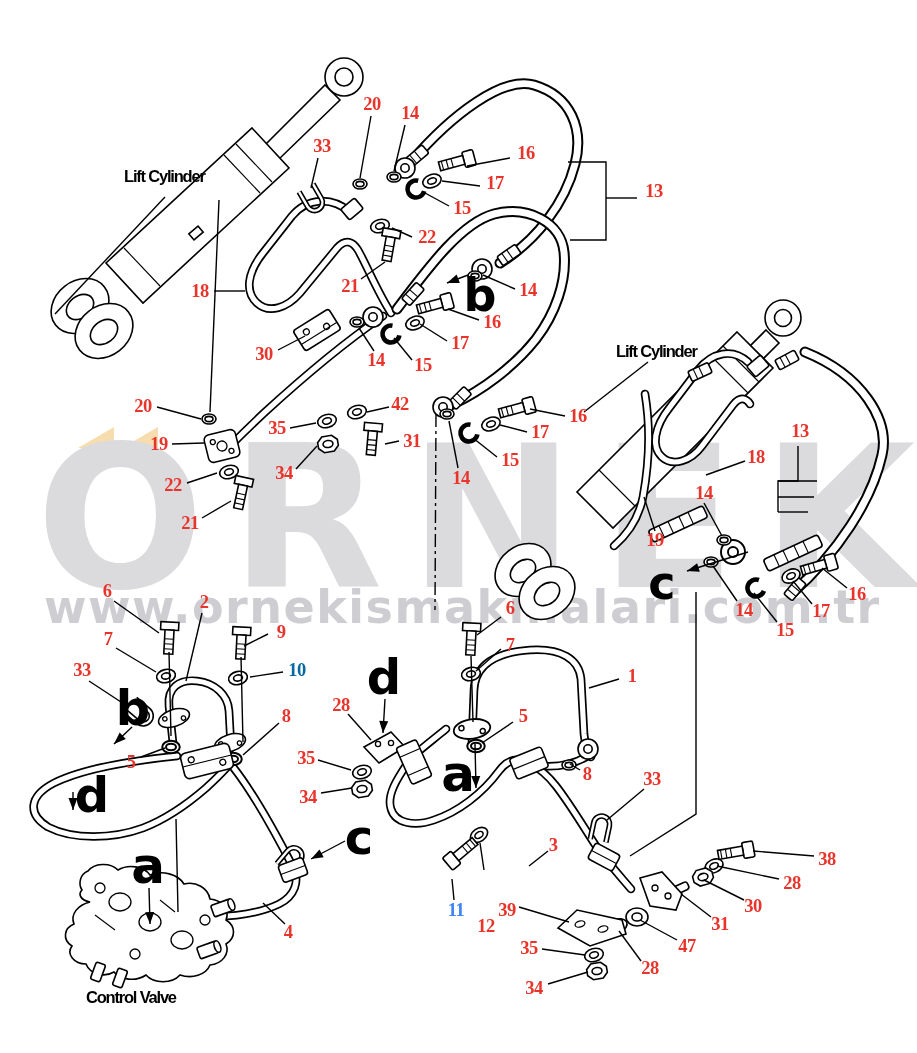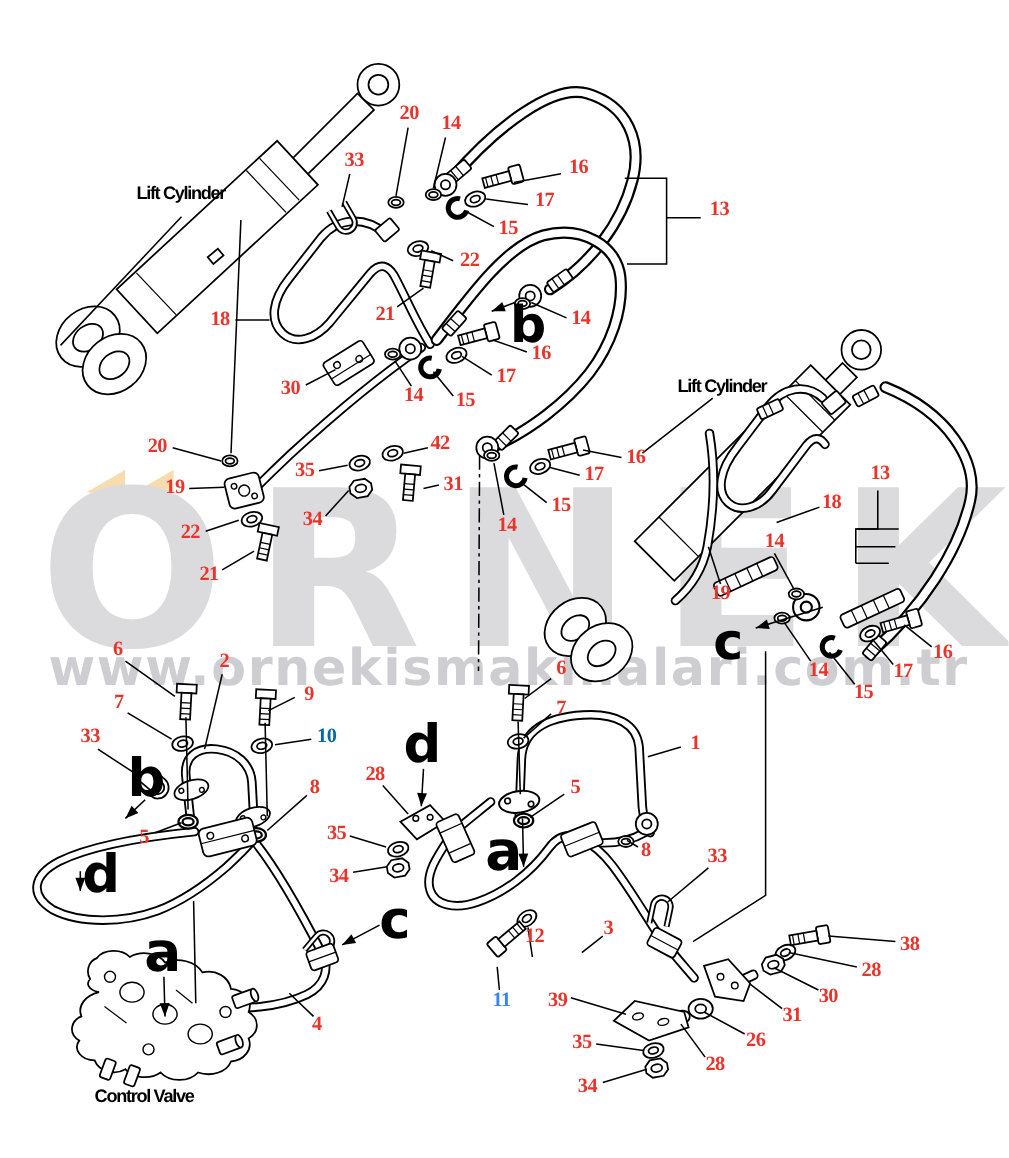--- a/index.html
+++ b/index.html
@@ -486,27 +486,27 @@
     <div class="callout" style="left: 306px; top: 758px; color: rgb(232, 52, 43);">35</div>
     <div class="callout" style="left: 308px; top: 797px; color: rgb(232, 52, 43);">34</div>
     <div class="callout" style="left: 510px; top: 608px; color: rgb(232, 52, 43);">6</div>
     <div class="callout" style="left: 510px; top: 645px; color: rgb(232, 52, 43);">7</div>
     <div class="callout" style="left: 632px; top: 676px; color: rgb(232, 52, 43);">1</div>
     <div class="callout" style="left: 341px; top: 705px; color: rgb(232, 52, 43);">28</div>
     <div class="callout" style="left: 523px; top: 716px; color: rgb(232, 52, 43);">5</div>
     <div class="callout" style="left: 587px; top: 774px; color: rgb(232, 52, 43);">8</div>
     <div class="callout" style="left: 652px; top: 779px; color: rgb(232, 52, 43);">33</div>
     <div class="callout" style="left: 553px; top: 845px; color: rgb(232, 52, 43);">3</div>
-    <div class="callout" style="left: 486px; top: 852px; color: rgb(232, 52, 43);">12</div>
+    <div class="callout" style="left: 486px; top: 926px; color: rgb(232, 52, 43);">12</div>
     <div class="callout" style="left: 456px; top: 910px; color: #3b82f6;">11</div>
     <div class="callout" style="left: 507px; top: 910px; color: rgb(232, 52, 43);">39</div>
     <div class="callout" style="left: 529px; top: 948px; color: rgb(232, 52, 43);">35</div>
     <div class="callout" style="left: 534px; top: 988px; color: rgb(232, 52, 43);">34</div>
     <div class="callout" style="left: 650px; top: 968px; color: rgb(232, 52, 43);">28</div>
-    <div class="callout" style="left: 687px; top: 946px; color: rgb(232, 52, 43);">26</div>
+    <div class="callout" style="left: 687px; top: 946px; color: rgb(232, 52, 43);">47</div>
     <div class="callout" style="left: 720px; top: 924px; color: rgb(232, 52, 43);">31</div>
     <div class="callout" style="left: 753px; top: 906px; color: rgb(232, 52, 43);">30</div>
     <div class="callout" style="left: 792px; top: 883px; color: rgb(232, 52, 43);">28</div>
     <div class="callout" style="left: 827px; top: 859px; color: rgb(232, 52, 43);">38</div>
     <div class="callout" style="left: 288px; top: 932px; color: rgb(232, 52, 43);">4</div>
     <div class="dtitle" style="left: 124px; top: 167px;">Lift Cylinder</div>
     <div class="dtitle" style="left: 616px; top: 342px;">Lift Cylinder</div>
     <div class="dtitle" style="left: 86px; top: 988px; text-align: center;">Control Valve</div>
     <div class="vletter" style="left: 480px; top: 297px; font-size: 46px;">b</div>
     <div class="vletter" style="left: 133px; top: 710px; font-size: 48px;">b</div>

